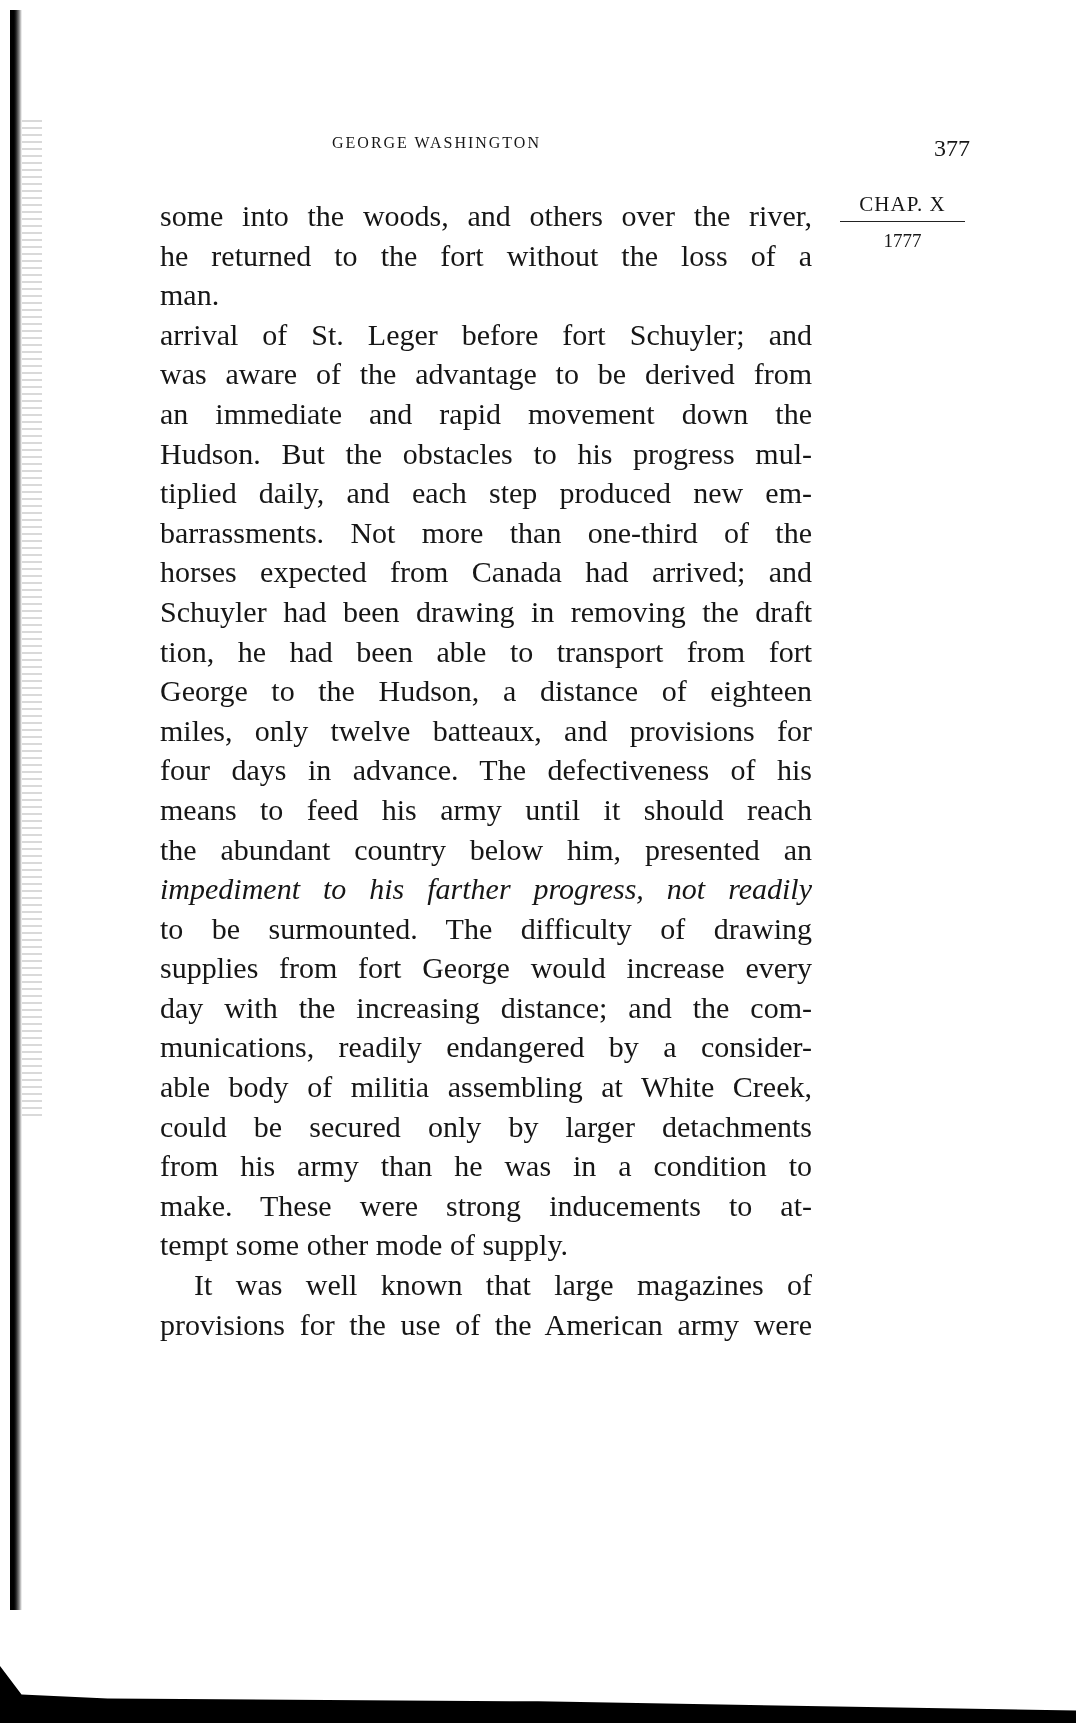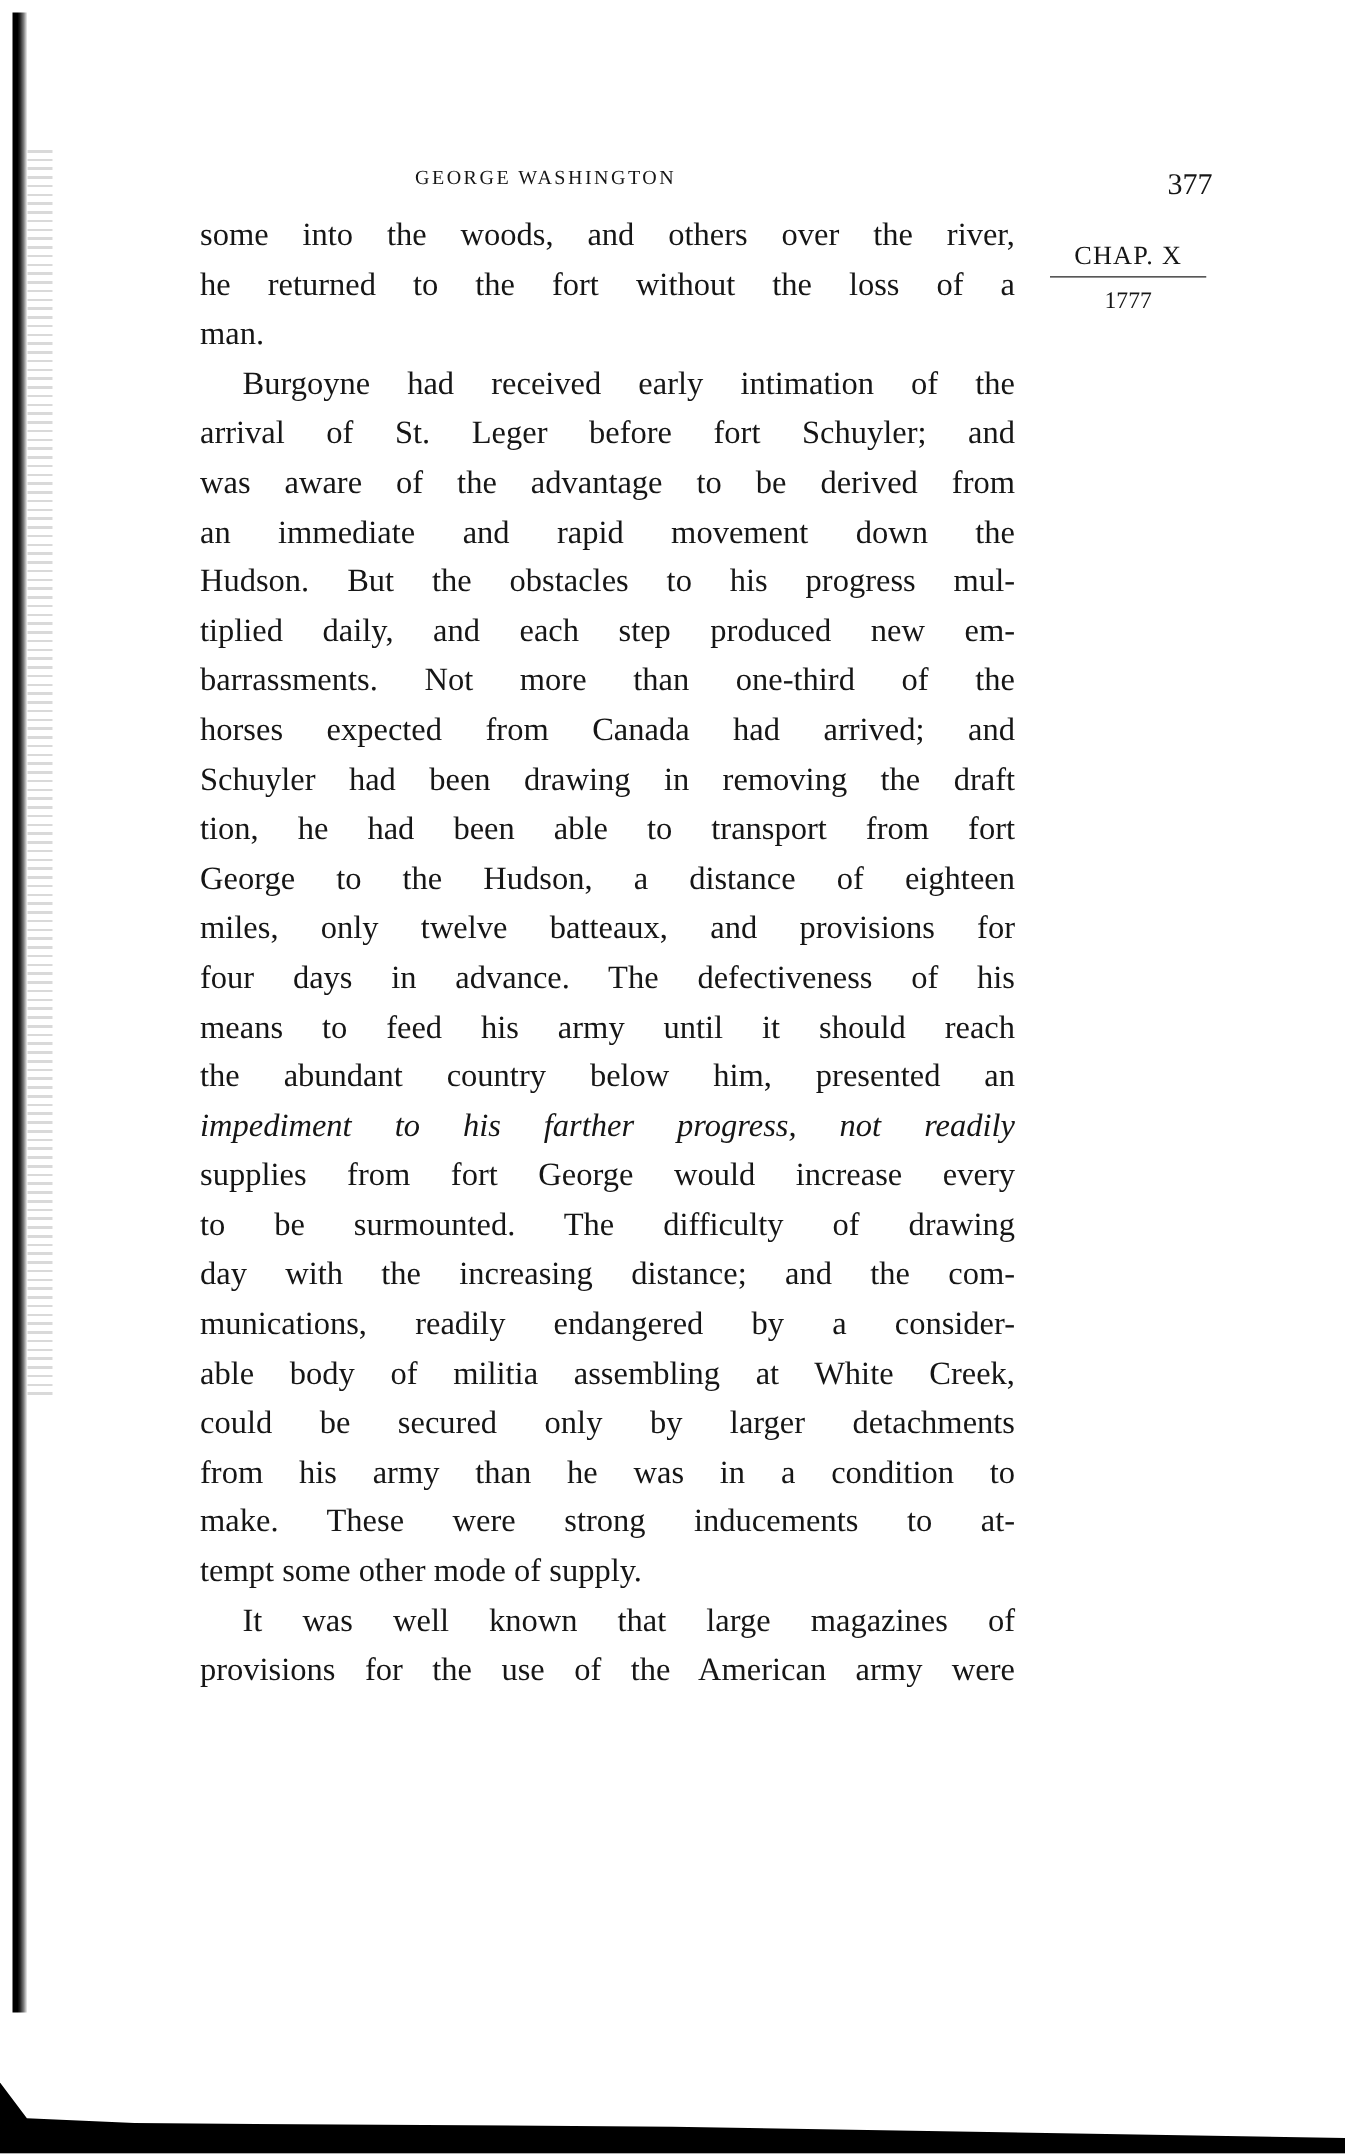--- a/index.html
+++ b/index.html
@@ -26,21 +26,21 @@
   }
   .page-number {
     position: absolute; left: 910px; top: 135px; font-size: 24px; width: 60px; text-align: right;
   }
   .side-note {
     position: absolute; left: 840px; top: 192px; width: 125px; text-align: center;
   }
   .side-note .chap { font-size: 21px; letter-spacing: 1px; padding-bottom: 4px; border-bottom: 1.5px solid #222; }
   .side-note .year { font-size: 19px; margin-top: 8px; }
   .body-text {
-    position: absolute; left: 160px; top: 168px; width: 652px; font-size: 26px; line-height: 39.6px;
+    position: absolute; left: 160px; top: 196px; width: 652px; font-size: 30px; line-height: 39.6px;
   }
   .line { display: block; text-align: justify; text-align-last: justify; white-space: nowrap; }
   .line.last { text-align-last: left; }
   .line.indent { padding-left: 34px; }
   .italic { font-style: italic; }
 </style>
 </head>
 <body>
 
 <div class="edge-left"></div>
@@ -52,38 +52,37 @@
 
 <div class="side-note">
   <div class="chap">CHAP. X</div>
   <div class="year">1777</div>
 </div>
 
 <div class="body-text" id="body-text">
     <span class="line">some into the woods, and others over the river,</span>
     <span class="line">he returned to the fort without the loss of a</span>
     <span class="line last">man.</span>
-    <span class="line indent">Burgoyne had received early intimation of the</span>
     <span class="line">arrival of St. Leger before fort Schuyler; and</span>
     <span class="line">was aware of the advantage to be derived from</span>
     <span class="line">an immediate and rapid movement down the</span>
     <span class="line">Hudson.  But the obstacles to his progress mul-</span>
     <span class="line">tiplied daily, and each step produced new em-</span>
     <span class="line">barrassments.  Not more than one-third of the</span>
     <span class="line">horses expected from Canada had arrived; and</span>
     <span class="line">Schuyler had been drawing in removing the draft</span>
     <span class="line">tion, he had been able to transport from fort</span>
     <span class="line">George to the Hudson, a distance of eighteen</span>
     <span class="line">miles, only twelve batteaux, and provisions for</span>
     <span class="line">four days in advance.  The defectiveness of his</span>
     <span class="line">means to feed his army until it should reach</span>
     <span class="line">the abundant country below him, presented an</span>
     <span class="line italic">impediment to his farther progress, not readily</span>
+    <span class="line">to be surmounted.  The difficulty of drawing</span>
     <span class="line">supplies from fort George would increase every</span>
-    <span class="line">to be surmounted.  The difficulty of drawing</span>
     <span class="line">day with the increasing distance; and the com-</span>
     <span class="line">munications, readily endangered by a consider-</span>
     <span class="line">able body of militia assembling at White Creek,</span>
     <span class="line">could be secured only by larger detachments</span>
     <span class="line">from his army than he was in a condition to</span>
     <span class="line">make.  These were strong inducements to at-</span>
     <span class="line last">tempt some other mode of supply.</span>
     <span class="line indent">It was well known that large magazines of</span>
     <span class="line">provisions for the use of the American army were</span>
   </div>

